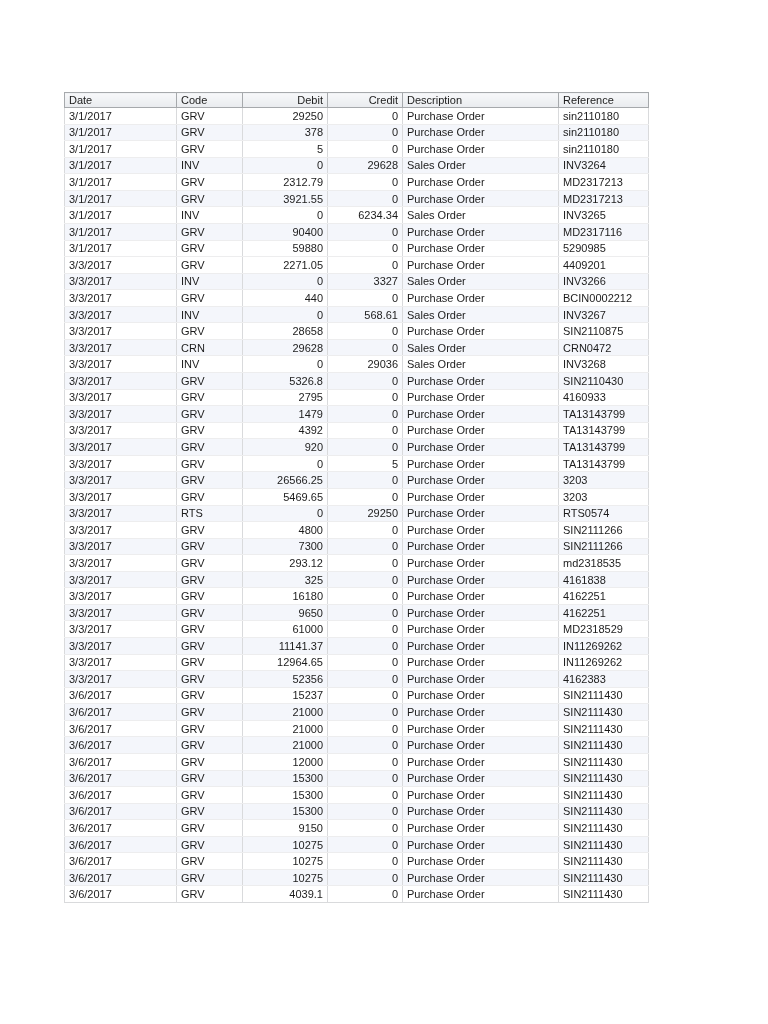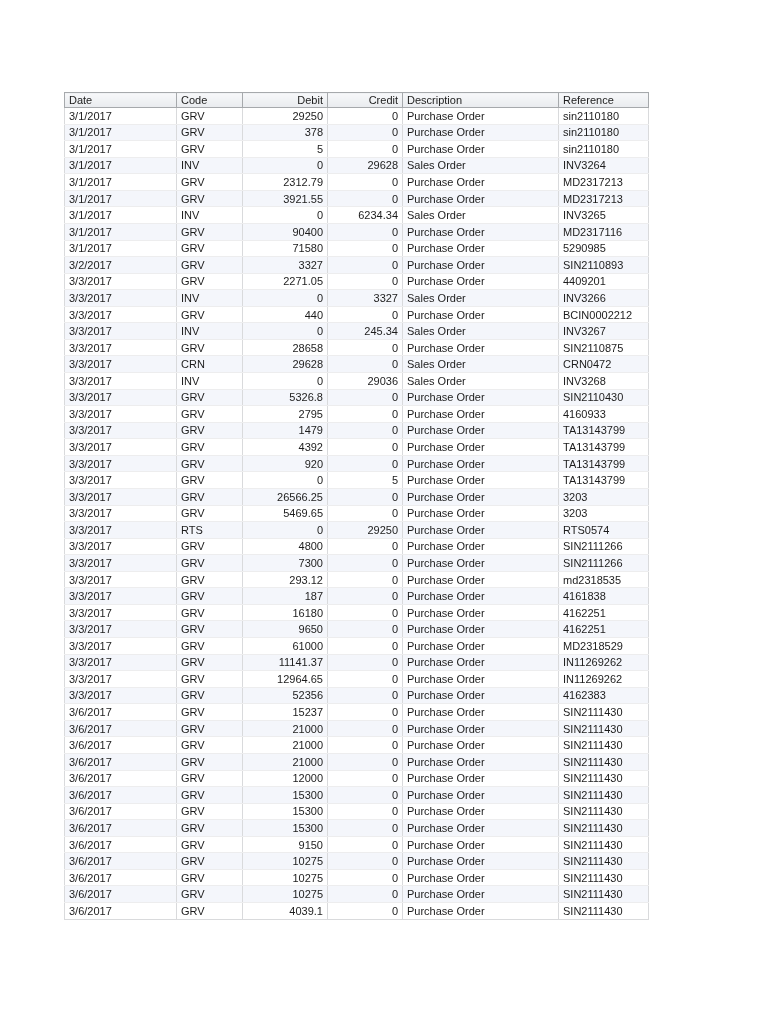--- a/index.html
+++ b/index.html
@@ -143,62 +143,54 @@
           <td class="l">3/1/2017</td>
           <td class="l">GRV</td>
           <td class="r">90400</td>
           <td class="r">0</td>
           <td class="l">Purchase Order</td>
           <td class="l">MD2317116</td>
         </tr>
         <tr>
           <td class="l">3/1/2017</td>
           <td class="l">GRV</td>
-          <td class="r">71580</td>
+          <td class="r">59880</td>
           <td class="r">0</td>
           <td class="l">Purchase Order</td>
           <td class="l">5290985</td>
         </tr>
-        <tr class="alt">
-          <td class="l">3/2/2017</td>
-          <td class="l">GRV</td>
+        <tr>
+          <td class="l">3/3/2017</td>
+          <td class="l">GRV</td>
+          <td class="r">2271.05</td>
+          <td class="r">0</td>
+          <td class="l">Purchase Order</td>
+          <td class="l">4409201</td>
+        </tr>
+        <tr class="alt">
+          <td class="l">3/3/2017</td>
+          <td class="l">INV</td>
+          <td class="r">0</td>
           <td class="r">3327</td>
-          <td class="r">0</td>
-          <td class="l">Purchase Order</td>
-          <td class="l">SIN2110893</td>
-        </tr>
-        <tr>
-          <td class="l">3/3/2017</td>
-          <td class="l">GRV</td>
-          <td class="r">2271.05</td>
-          <td class="r">0</td>
-          <td class="l">Purchase Order</td>
-          <td class="l">4409201</td>
+          <td class="l">Sales Order</td>
+          <td class="l">INV3266</td>
+        </tr>
+        <tr>
+          <td class="l">3/3/2017</td>
+          <td class="l">GRV</td>
+          <td class="r">440</td>
+          <td class="r">0</td>
+          <td class="l">Purchase Order</td>
+          <td class="l">BCIN0002212</td>
         </tr>
         <tr class="alt">
           <td class="l">3/3/2017</td>
           <td class="l">INV</td>
           <td class="r">0</td>
-          <td class="r">3327</td>
-          <td class="l">Sales Order</td>
-          <td class="l">INV3266</td>
-        </tr>
-        <tr>
-          <td class="l">3/3/2017</td>
-          <td class="l">GRV</td>
-          <td class="r">440</td>
-          <td class="r">0</td>
-          <td class="l">Purchase Order</td>
-          <td class="l">BCIN0002212</td>
-        </tr>
-        <tr class="alt">
-          <td class="l">3/3/2017</td>
-          <td class="l">INV</td>
-          <td class="r">0</td>
-          <td class="r">245.34</td>
+          <td class="r">568.61</td>
           <td class="l">Sales Order</td>
           <td class="l">INV3267</td>
         </tr>
         <tr>
           <td class="l">3/3/2017</td>
           <td class="l">GRV</td>
           <td class="r">28658</td>
           <td class="r">0</td>
           <td class="l">Purchase Order</td>
           <td class="l">SIN2110875</td>
@@ -311,21 +303,21 @@
           <td class="l">3/3/2017</td>
           <td class="l">GRV</td>
           <td class="r">293.12</td>
           <td class="r">0</td>
           <td class="l">Purchase Order</td>
           <td class="l">md2318535</td>
         </tr>
         <tr class="alt">
           <td class="l">3/3/2017</td>
           <td class="l">GRV</td>
-          <td class="r">187</td>
+          <td class="r">325</td>
           <td class="r">0</td>
           <td class="l">Purchase Order</td>
           <td class="l">4161838</td>
         </tr>
         <tr>
           <td class="l">3/3/2017</td>
           <td class="l">GRV</td>
           <td class="r">16180</td>
           <td class="r">0</td>
           <td class="l">Purchase Order</td>

